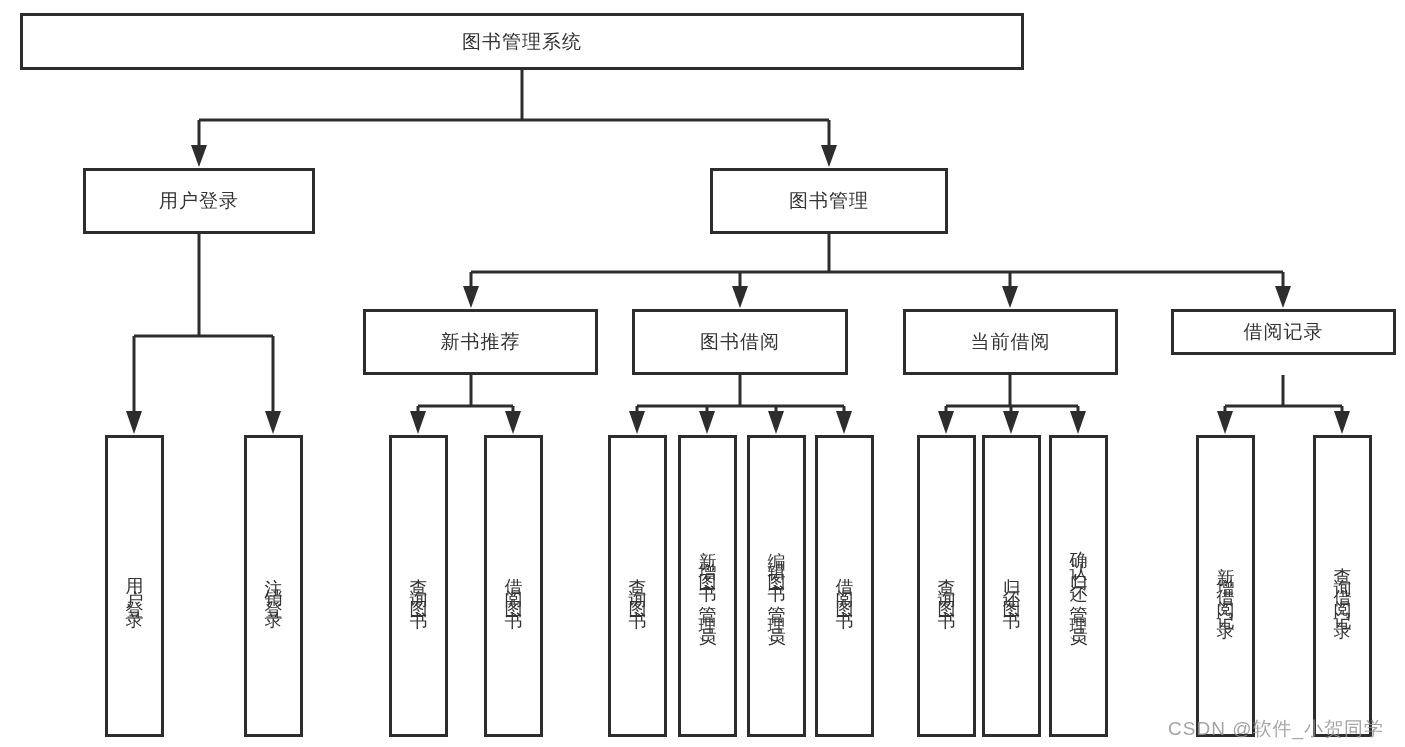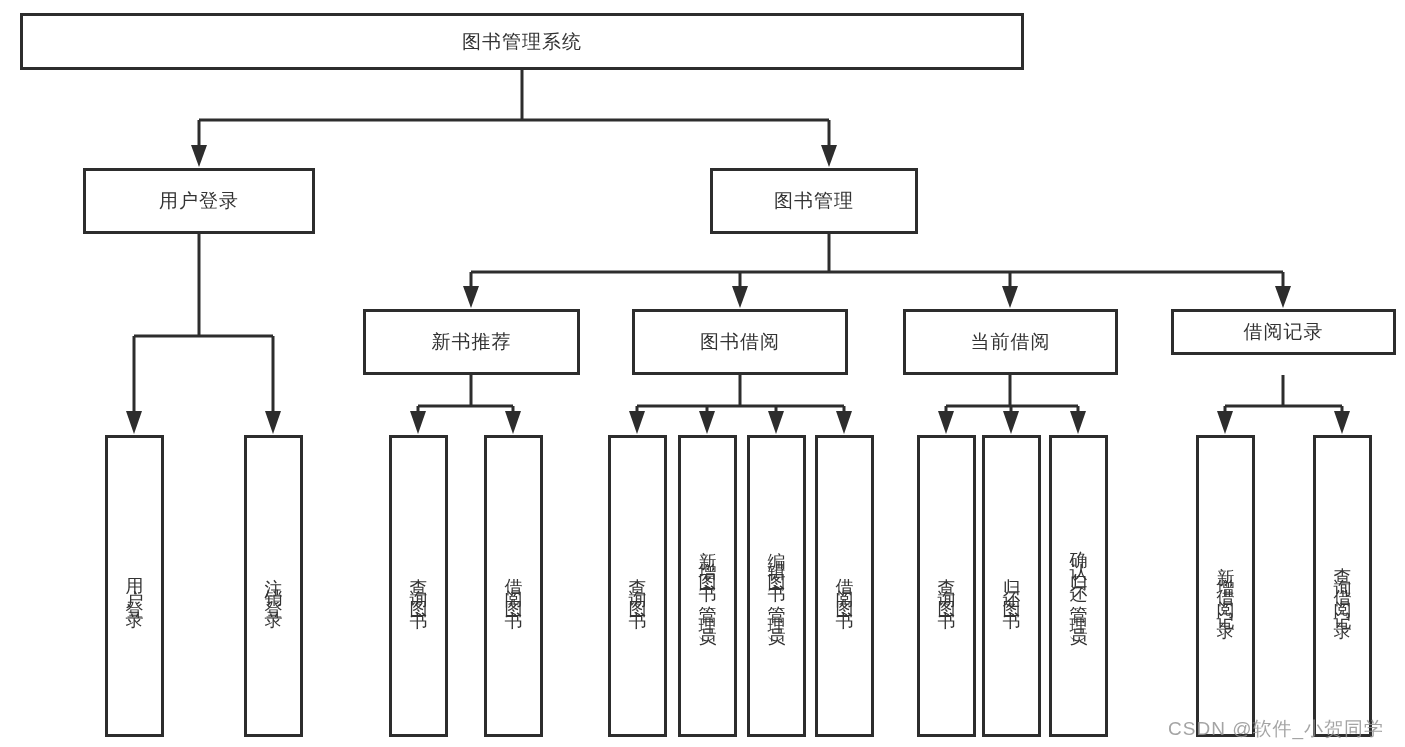--- a/index.html
+++ b/index.html
@@ -129,23 +129,23 @@
       <polygon points="1070,411 1086,411 1078,434"></polygon>
 
       <polygon points="1217,411 1233,411 1225,434"></polygon>
       <polygon points="1334,411 1350,411 1342,434"></polygon>
     </g>
   </svg>
 
   <div class="node hbox" style="left:20px; top:13px; width:1004px; height:57px;text-align:center;">图书管理系统</div>
 
   <div class="node hbox" style="left:83px; top:168px; width:232px; height:66px;">用户登录</div>
-  <div class="node hbox" style="left:710px; top:168px; width:208px; height:66px;">图书管理</div>
+  <div class="node hbox" style="left:710px; top:168px; width:238px; height:66px;">图书管理</div>
 
-  <div class="node hbox" style="left:363px; top:309px; width:217px; height:66px;">新书推荐</div>
+  <div class="node hbox" style="left:363px; top:309px; width:235px; height:66px;">新书推荐</div>
   <div class="node hbox" style="left:632px; top:309px; width:216px; height:66px;">图书借阅</div>
   <div class="node hbox" style="left:903px; top:309px; width:215px; height:66px;">当前借阅</div>
   <div class="node hbox" style="left:1171px; top:309px; width:225px; height:46px;">借阅记录</div>
 
   <div class="node vbox" style="left:105px; top:435px; width:59px; height:302px;">用户登录</div>
   <div class="node vbox" style="left:244px; top:435px; width:59px; height:302px;">注销登录</div>
 
   <div class="node vbox" style="left:389px; top:435px; width:59px; height:302px;">查询图书</div>
   <div class="node vbox" style="left:484px; top:435px; width:59px; height:302px;">借阅图书</div>
 

